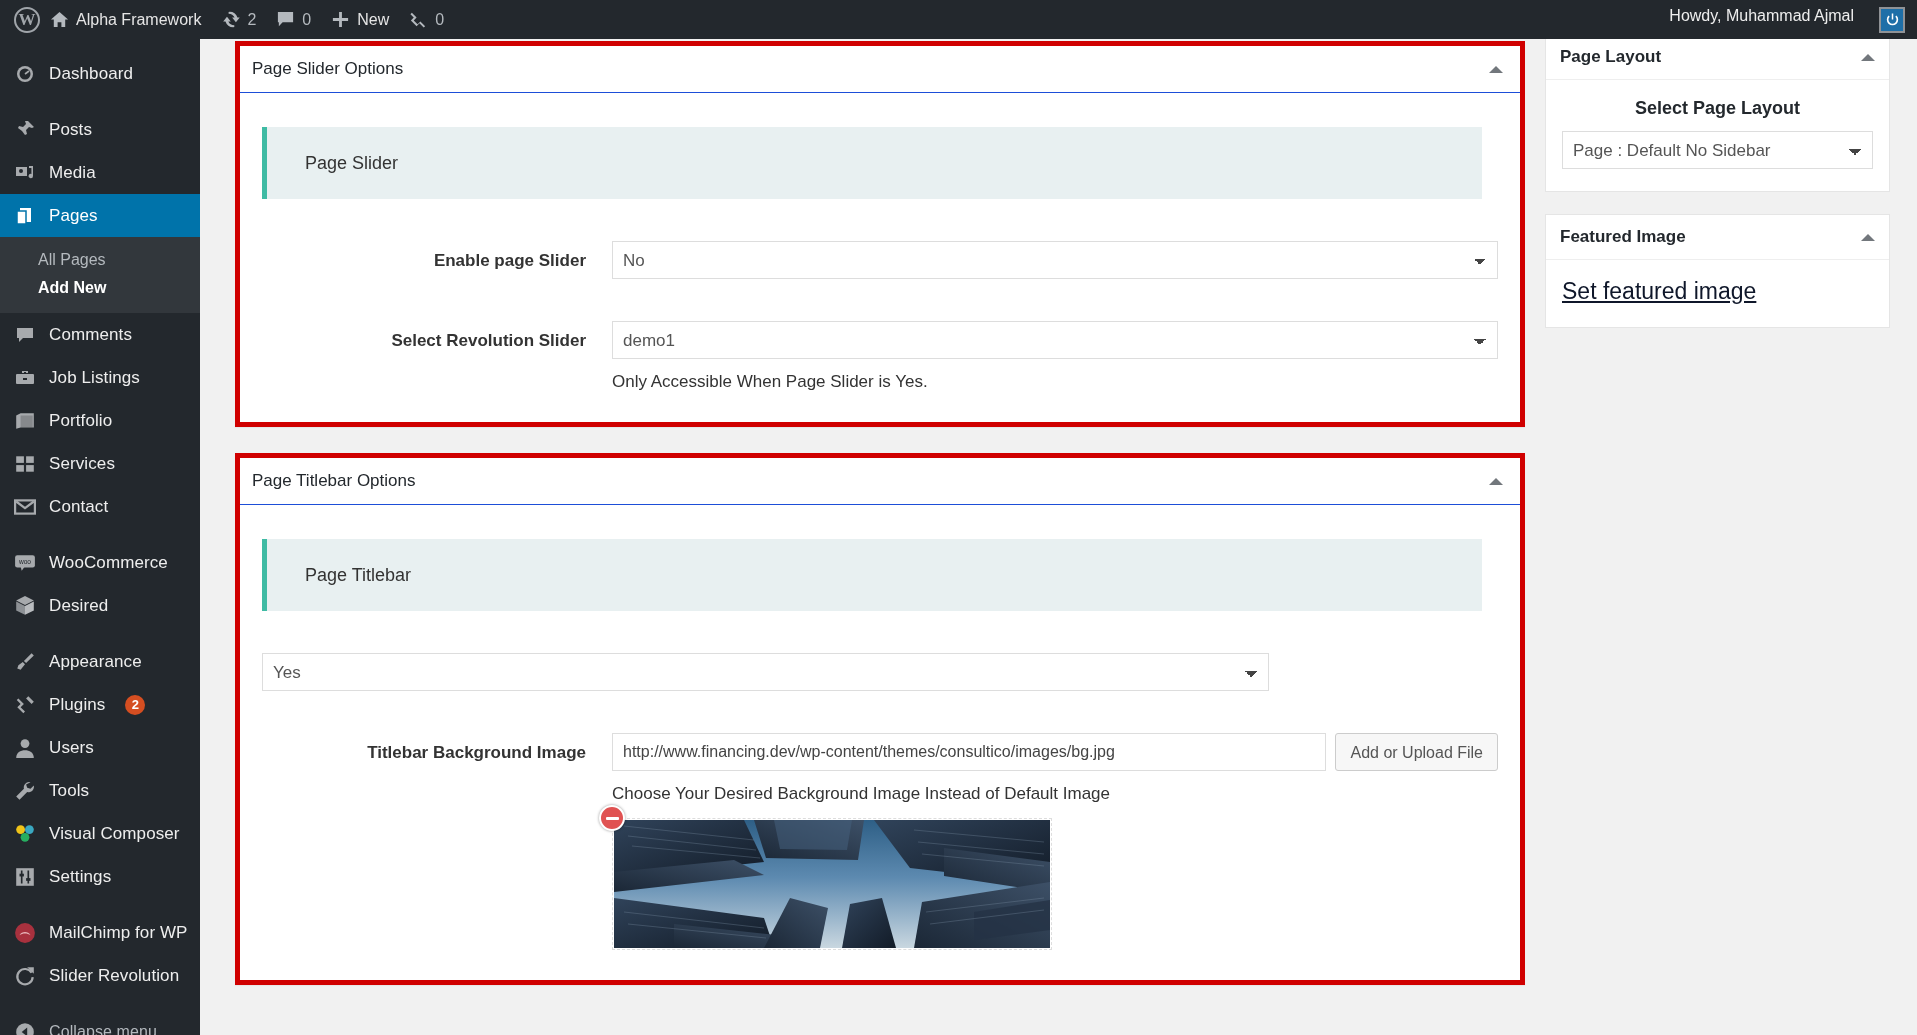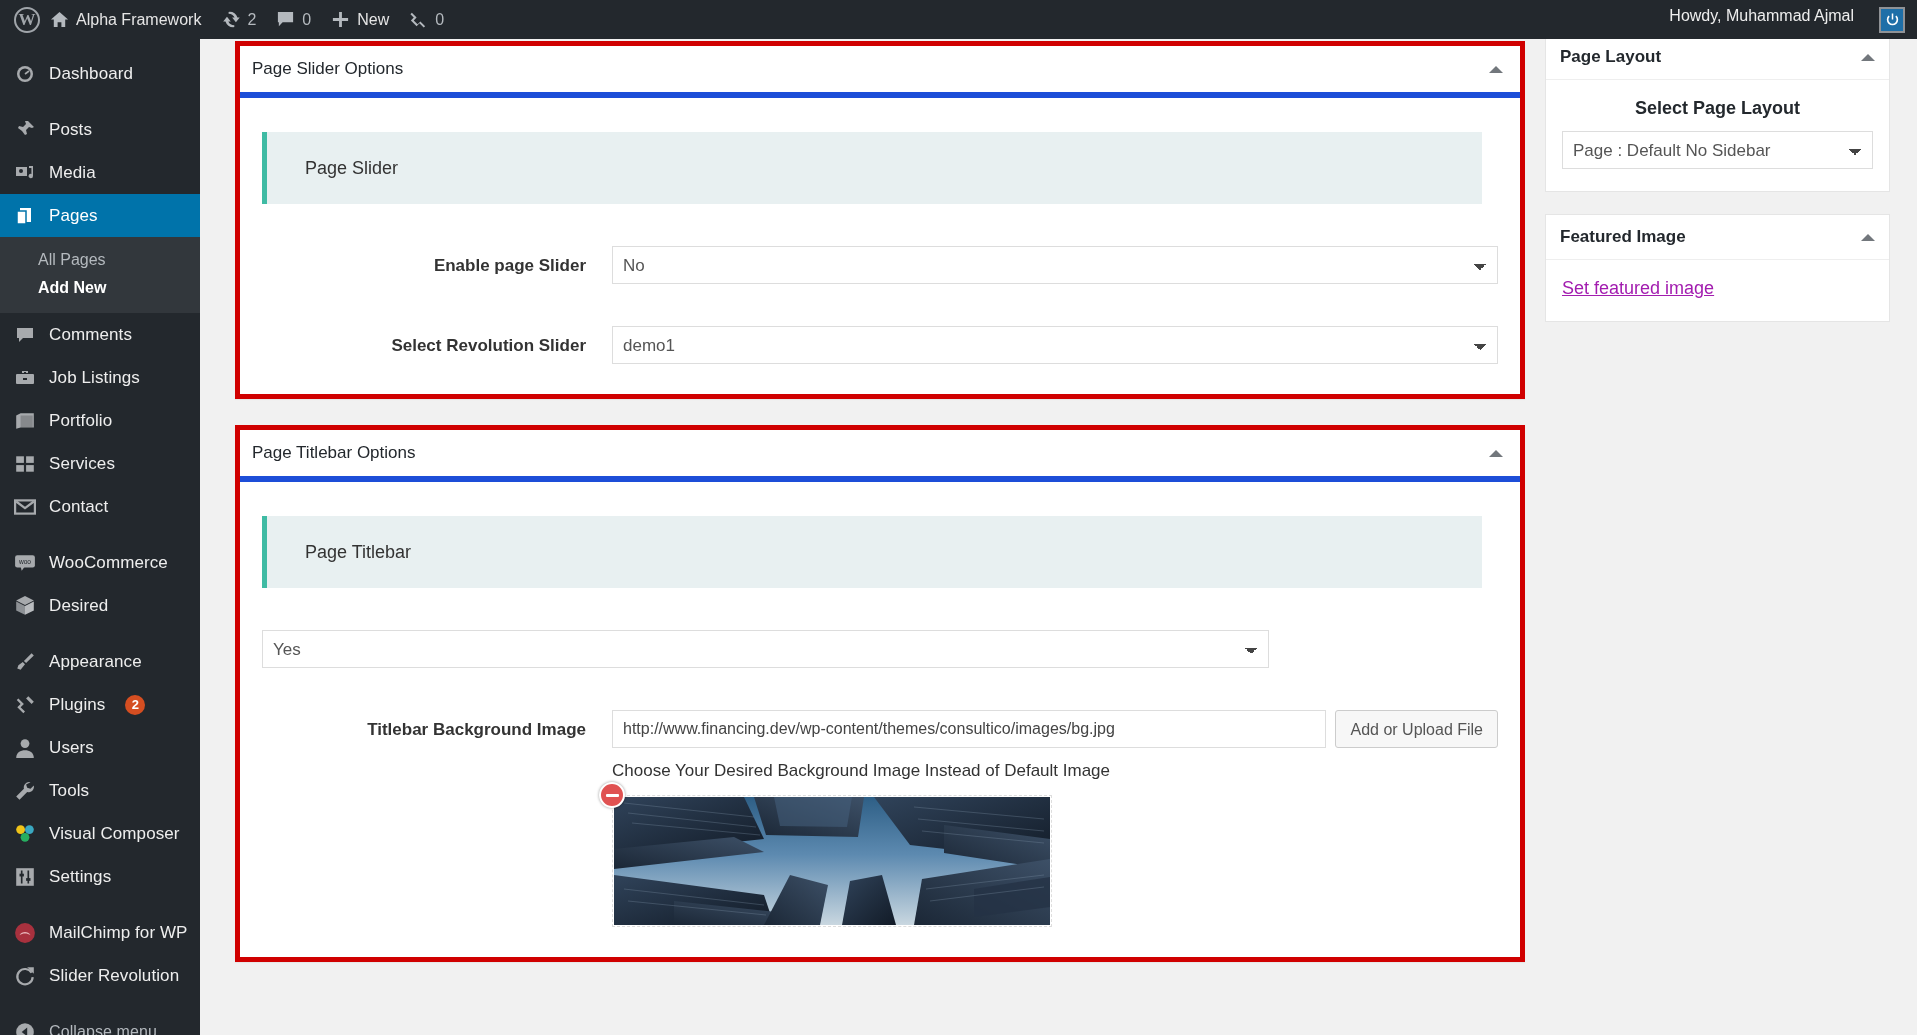--- a/index.html
+++ b/index.html
@@ -65,21 +65,21 @@
   .col-side{ position:absolute; left:1345px; top:0px; width:345px; }
 
   
   .postbox{
     background:#fff; border:1px solid #e5e5e5;
     box-shadow:0 1px 1px rgba(0,0,0,.04);
   }
   .postbox.hl{ border:5px solid #d00000; }
   .pb-head{
     display:flex; align-items:center; justify-content:space-between;
-    padding:13px 17px 13px 12px; border-bottom:6px solid #1d4ed8;
+    padding:13px 17px 13px 12px; border-bottom:1px solid #1d4ed8;
   }
   .pb-title{ font-size:17px; color:#23282d; font-weight:normal; }
   .toggle-arrow{ width:0;height:0; border-left:7px solid transparent; border-right:7px solid transparent;
                  border-bottom:7px solid #72777c; }
   .pb-body{ padding:34px 22px 30px 22px; }
 
   .section-banner{
     background:#e8f0f1; border-left:5px solid #3fbba4; height:72px;
     display:flex; align-items:center; padding-left:38px; margin:0 16px 0 0;
   }
@@ -125,21 +125,21 @@
     display:flex; align-items:center; justify-content:center;
   }
   .remove-btn .bar{ width:13px; height:3px; background:#fff; border-radius:1px; }
 
   
   .side-box{ background:#fff; border:1px solid #e5e5e5; margin-bottom:22px; }
   .sb-head{ display:flex; align-items:center; justify-content:space-between; padding:12px 14px; border-bottom:1px solid #eee; }
   .sb-head-title{ font-size:17px; font-weight:bold; color:#23282d;}
   .sb-body{ padding:18px 16px 22px 16px; }
   .sb-label{ font-size:18px; font-weight:bold; color:#23282d; margin-bottom:12px;text-align:center; }
-  .sb-link{ color:#a21caf; text-decoration:underline; font-size:18px; }
+  .sb-link{ color:#0f172a; text-decoration:underline; font-size:23px; }
   .arrow-up{ width:0;height:0; border-left:7px solid transparent; border-right:7px solid transparent; border-bottom:7px solid #72777c; }
 </style>
 </head>
 <body>
 
 <div id="adminbar">
   <div class="wp-logo">W</div>
 
   <div class="ab-item">
     <svg width="19" height="19" viewBox="0 0 20 20">
@@ -412,20 +412,21 @@
             </select>
           </div>
         </div>
 
         <div class="field-row">
           <div class="field-label">Select Revolution Slider</div>
           <div class="field-ctl">
             <select class="wpselect">
               <option>demo1</option>
             </select>
+            <div class="field-help">Only Accessible When Page Slider is Yes.</div>
           </div>
         </div>
 
       </div>
     </div>
 
     <div class="postbox hl" style="margin-top:26px;">
       <div class="pb-head">
         <span class="pb-title">Page Titlebar Options</span>
         <span class="toggle-arrow"></span>

